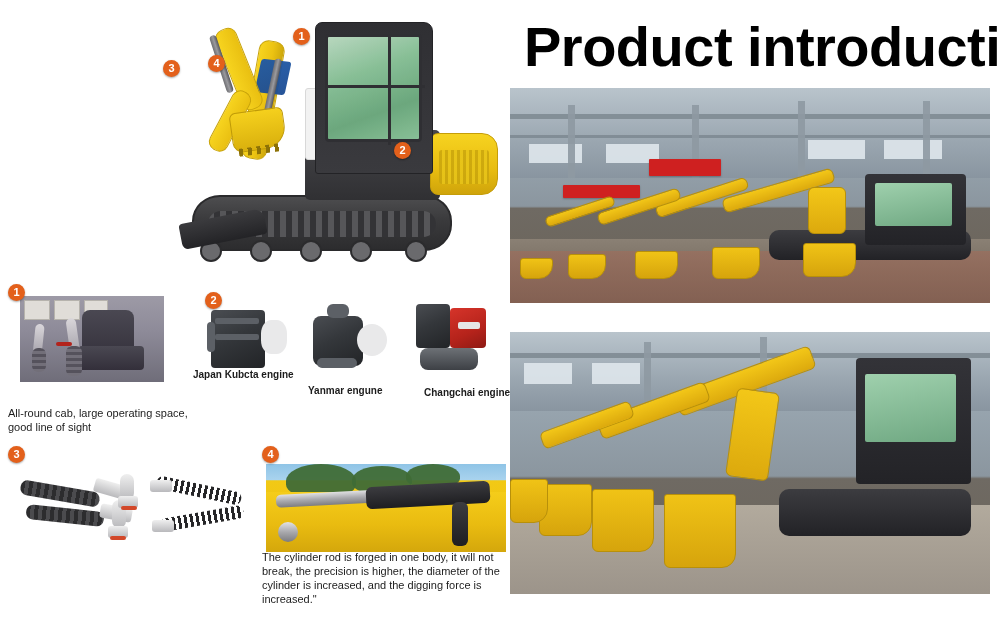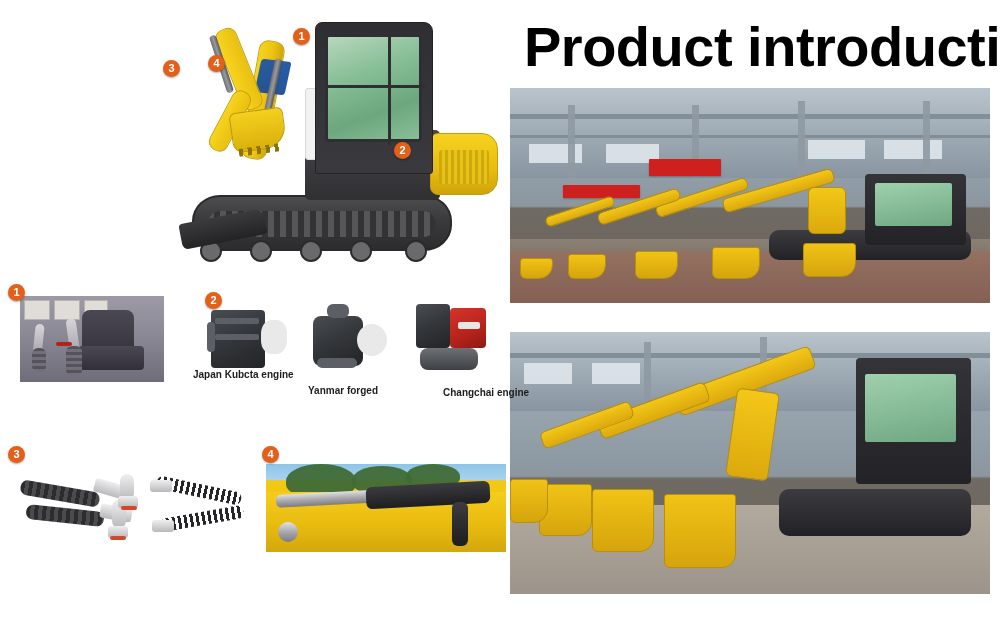--- a/index.html
+++ b/index.html
@@ -408,20 +408,21 @@
         <div class="cab-seat" style="left:58px;top:50px;width:66px;height:24px;border-radius:4px;"></div>
         <div class="cab-lever" style="left:14px;top:28px;width:9px;height:34px;transform:rotate(6deg);"></div>
         <div class="cab-boot" style="left:12px;top:52px;width:14px;height:24px;"></div>
         <div class="cab-lever" style="left:48px;top:22px;width:10px;height:38px;transform:rotate(-8deg);"></div>
         <div class="cab-boot" style="left:46px;top:50px;width:16px;height:30px;"></div>
         <div class="cab-red" style="left:36px;top:46px;width:16px;height:4px;"></div>
       </div>
     </div>
     <div class="badge" style="left:0px;top:0px;">1</div>
   </div>
+  <div class="caption" style="left:8px;top:406px;width:180px;">All-round cab, large operating space, good line of sight</div>
 
   <div class="panel" style="left:205px;top:292px;width:290px;height:90px;">
     <div class="engine-img" style="left:0px;top:8px;width:86px;height:76px;">
       <div class="eng-block" style="left:6px;top:10px;width:54px;height:58px;"></div>
       <div class="eng-detail" style="left:10px;top:18px;width:44px;height:6px;"></div>
       <div class="eng-detail" style="left:10px;top:34px;width:44px;height:6px;"></div>
       <div class="eng-fan" style="left:56px;top:20px;width:26px;height:34px;border-radius:40%;"></div>
       <div class="eng-detail" style="left:2px;top:22px;width:8px;height:30px;border-radius:4px;"></div>
     </div>
     <div class="engine-img" style="left:100px;top:8px;width:86px;height:76px;">
@@ -432,22 +433,22 @@
     </div>
     <div class="engine-img" style="left:205px;top:6px;width:86px;height:80px;">
       <div class="eng-block" style="left:6px;top:6px;width:34px;height:44px;"></div>
       <div class="eng-block red" style="left:40px;top:10px;width:36px;height:40px;"></div>
       <div class="eng-detail" style="left:48px;top:24px;width:22px;height:7px;background:#e6e6e6;"></div>
       <div class="eng-detail" style="left:10px;top:50px;width:58px;height:22px;border-radius:8px;background:linear-gradient(180deg,#6d7176,#3d4045);"></div>
     </div>
     <div class="badge" style="left:0px;top:0px;">2</div>
   </div>
   <div class="eng-label" style="left:193px;top:369px;">Japan Kubcta engine</div>
-  <div class="eng-label" style="left:308px;top:385px;">Yanmar forged</div>
-  <div class="eng-label" style="left:443px;top:387px;">Changchai engine</div>
+  <div class="eng-label" style="left:308px;top:385px;">Yanmar engune</div>
+  <div class="eng-label" style="left:424px;top:387px;">Changchai engine</div>
 
   <div class="panel" style="left:8px;top:446px;width:246px;height:100px;">
     <div class="hose-img" style="left:8px;top:18px;width:240px;height:88px;">
       <div class="hose" style="left:4px;top:22px;width:80px;height:15px;transform:rotate(10deg);"></div>
       <div class="hose" style="left:10px;top:44px;width:78px;height:15px;transform:rotate(6deg);"></div>
       <div class="hose-fit" style="left:78px;top:18px;width:34px;height:14px;transform:rotate(16deg);"></div>
       <div class="hose-fit" style="left:84px;top:42px;width:32px;height:14px;transform:rotate(10deg);"></div>
       <div class="hose-fit" style="left:104px;top:10px;width:14px;height:26px;border-radius:8px;"></div>
       <div class="hose-fit" style="left:96px;top:36px;width:14px;height:28px;border-radius:8px;"></div>
       <div class="hose-fit" style="left:102px;top:32px;width:20px;height:12px;"></div>
@@ -471,14 +472,15 @@
         <div class="cyl-tree" style="left:140px;top:0px;width:54px;height:24px;"></div>
         <div class="cyl-yellow"></div>
         <div class="cyl-rod" style="left:10px;top:28px;width:110px;height:13px;transform:rotate(-3deg);"></div>
         <div class="cyl-barrel" style="left:100px;top:20px;width:124px;height:22px;transform:rotate(-3deg);"></div>
         <div class="cyl-barrel" style="left:186px;top:38px;width:16px;height:44px;border-radius:6px;"></div>
         <div class="cyl-rod" style="left:12px;top:58px;width:20px;height:20px;border-radius:50%;"></div>
       </div>
     </div>
     <div class="badge" style="left:0px;top:0px;">4</div>
   </div>
+  <div class="caption" style="left:262px;top:550px;width:250px;">The cylinder rod is forged in one body, it will not break, the precision is higher, the diameter of the cylinder is increased, and the digging force is increased."</div>
 
 </div>
 
 </body></html>

